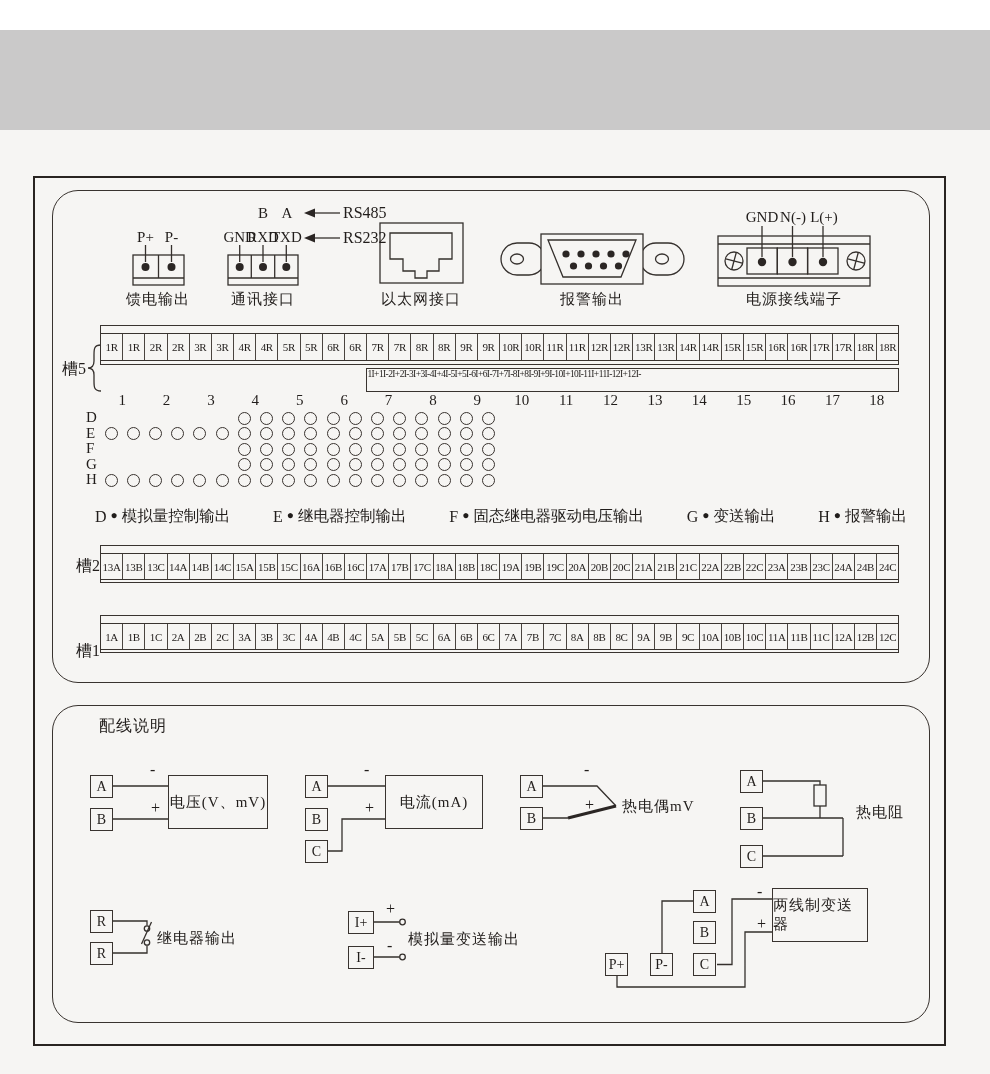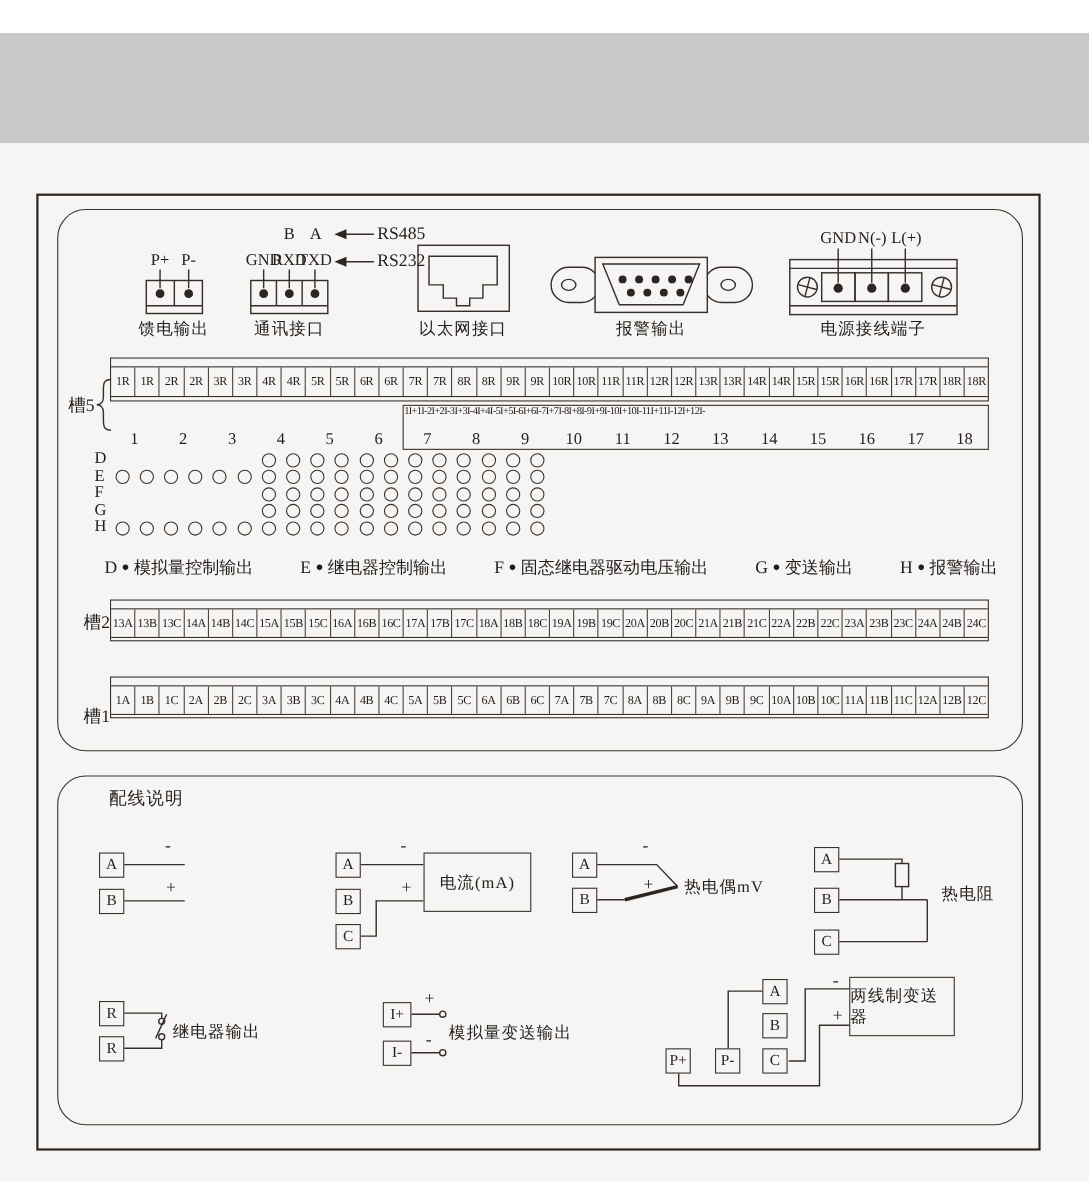--- a/index.html
+++ b/index.html
@@ -39,21 +39,21 @@
   .cells{display:flex;}
   .cells .cell{flex:1;display:flex;align-items:center;justify-content:center;
                font-size:11px;letter-spacing:-0.3px;overflow:hidden;}
   .cells .cell:not(:last-child){border-right:1px solid #4a443f;}
   #slot5-strip{top:325px;height:40px;}
   #slot5-strip .cells{height:26px;}
   #slot2-strip{top:545px;height:38px;}
   #slot2-strip .cells{height:25px;}
   #slot1-strip{top:615px;height:38px;}
   #slot1-strip .cells{height:25px;}
-  #slot5-irow{position:absolute;left:366.4px;top:368px;width:532.6px;height:41px;border:1.3px solid #39332f;
+  #slot5-irow{position:absolute;left:366.4px;top:368px;width:532.6px;height:24px;border:1.3px solid #39332f;
               box-sizing:border-box;display:flex;}
   #slot5-irow .cell{font-size:9.5px;letter-spacing:-0.6px;}
 
   .slotlab{position:absolute;font-size:16px;}
 
   #col-numbers{position:absolute;left:100px;top:392px;width:799px;display:flex;}
   #col-numbers .cell{flex:1;text-align:center;font-size:15px;}
 
   .io-row-label{position:absolute;left:86px;width:16px;font-size:15px;}
   .io-circle{position:absolute;width:13px;height:13px;border:1.3px solid #39332f;border-radius:50%;box-sizing:border-box;}
@@ -518,20 +518,21 @@
         <div class="cell">12B</div>
         <div class="cell">12C</div>
       </div>
     <div class="bandbot"></div>
   </div>
 
   <span class="abs" style="left:80px;top:716px;font-size:16px;letter-spacing:1px;margin-left:19px;">配线说明</span>
 
   <div class="tbox" style="left:90px;top:775px;">A</div>
   <div class="tbox" style="left:90px;top:808px;">B</div>
+  <div class="dev" style="left:168px;top:775px;width:100px;height:54px;">电压(V、mV)</div>
   <span class="sign" style="left:150px;top:761px;">-</span>
   <span class="sign" style="left:151px;top:799px;">+</span>
 
   <div class="tbox" style="left:305px;top:775px;">A</div>
   <div class="tbox" style="left:305px;top:808px;">B</div>
   <div class="tbox" style="left:305px;top:840px;">C</div>
   <div class="dev" style="left:385px;top:775px;width:98px;height:54px;">电流(mA)</div>
   <span class="sign" style="left:364px;top:761px;">-</span>
   <span class="sign" style="left:365px;top:799px;">+</span>
 

